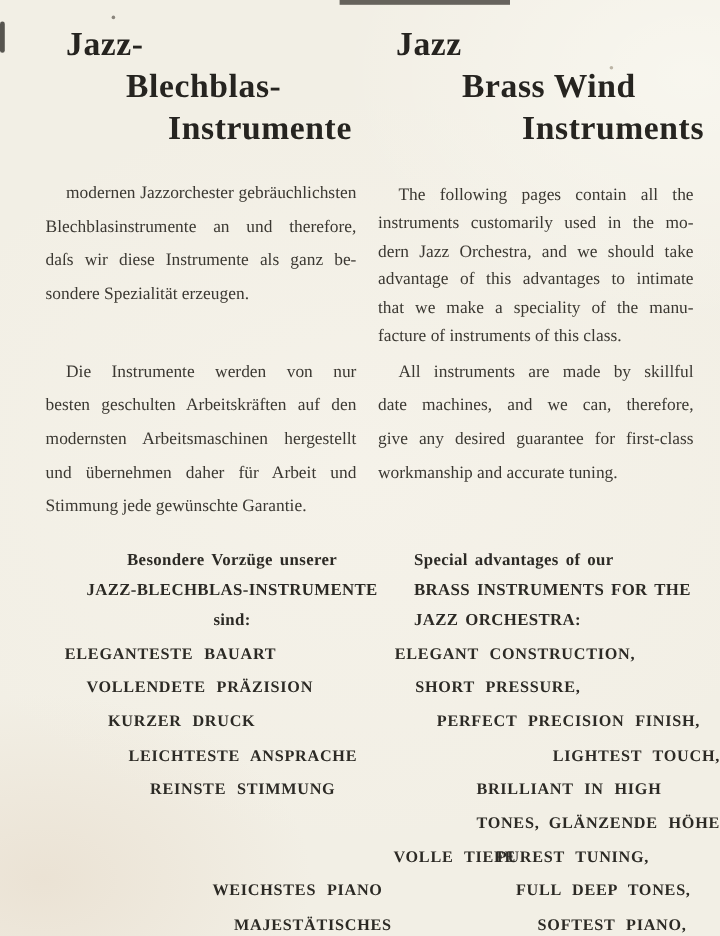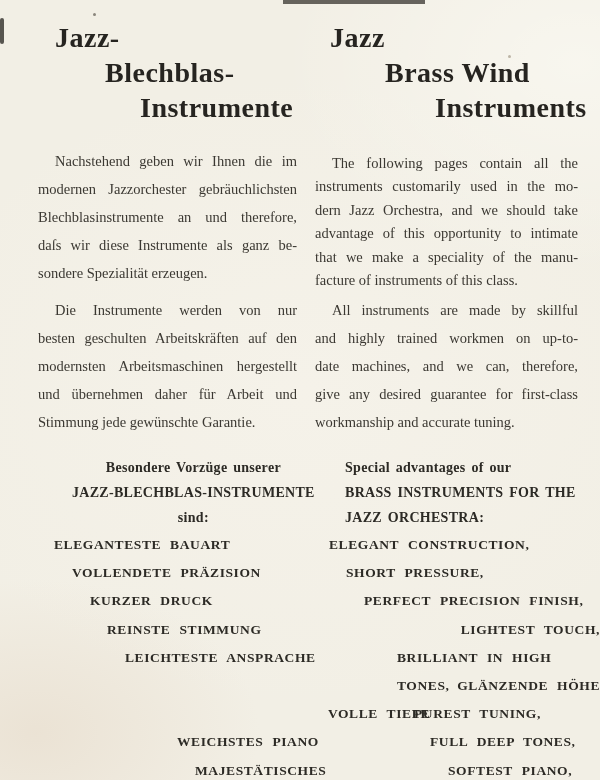--- a/index.html
+++ b/index.html
@@ -134,47 +134,45 @@
       <div class="tline">Instrumente</div>
     </div>
 
   <div class="title title-en">
       <div class="tline">Jazz</div>
       <div class="tline">Brass Wind</div>
       <div class="tline">Instruments</div>
     </div>
 
   <div class="para de-para1">
-      <div class="pline">Nachstehend geben wir Ihnen die im</div>
       <div class="pline">modernen Jazzorchester gebräuchlichsten</div>
       <div class="pline">Blechblasinstrumente an und therefore,</div>
       <div class="pline">daſs wir diese Instrumente als ganz be-</div>
       <div class="pline">sondere Spezialität erzeugen.</div>
     </div>
 
   <div class="para de-para2">
       <div class="pline">Die Instrumente werden von nur</div>
       <div class="pline">besten geschulten Arbeitskräften auf den</div>
       <div class="pline">modernsten Arbeitsmaschinen hergestellt</div>
       <div class="pline">und übernehmen daher für Arbeit und</div>
       <div class="pline">Stimmung jede gewünschte Garantie.</div>
     </div>
 
   <div class="para en-para1">
       <div class="pline">The following pages contain all the</div>
       <div class="pline">instruments customarily used in the mo-</div>
       <div class="pline">dern Jazz Orchestra, and we should take</div>
-      <div class="pline">advantage of this opportunity to intimate</div>
+      <div class="pline">advantage of this advantages to intimate</div>
       <div class="pline">that we make a speciality of the manu-</div>
       <div class="pline">facture of instruments of this class.</div>
     </div>
 
   <div class="para en-para2">
       <div class="pline">All instruments are made by skillful</div>
-      <div class="pline">and highly trained workmen on up-to-</div>
       <div class="pline">date machines, and we can, therefore,</div>
       <div class="pline">give any desired guarantee for first-class</div>
       <div class="pline">workmanship and accurate tuning.</div>
     </div>
 
   <div class="subhead subhead-de">
       <div class="sline">Besondere Vorzüge unserer</div>
       <div class="sline">JAZZ-BLECHBLAS-INSTRUMENTE</div>
       <div class="sline">sind:</div>
     </div>
@@ -182,22 +180,22 @@
   <div class="subhead subhead-en">
       <div class="sline">Special advantages of our</div>
       <div class="sline">BRASS INSTRUMENTS FOR THE</div>
       <div class="sline">JAZZ ORCHESTRA:</div>
     </div>
 
   <div class="adv adv-de">
       <div class="aline">ELEGANTESTE BAUART</div>
       <div class="aline">VOLLENDETE PRÄZISION</div>
       <div class="aline">KURZER DRUCK</div>
+      <div class="aline">LEICHTESTE ANSPRACHE</div>
       <div class="aline">REINSTE STIMMUNG</div>
-      <div class="aline">LEICHTESTE ANSPRACHE</div>
       <div class="aline">GLÄNZENDE HÖHE</div>
       <div class="aline">VOLLE TIEFE</div>
       <div class="aline">WEICHSTES PIANO</div>
       <div class="aline">MAJESTÄTISCHES</div>
     </div>
 
   <div class="adv adv-en">
       <div class="aline">ELEGANT CONSTRUCTION,</div>
       <div class="aline">SHORT PRESSURE,</div>
       <div class="aline">PERFECT PRECISION FINISH,</div>

